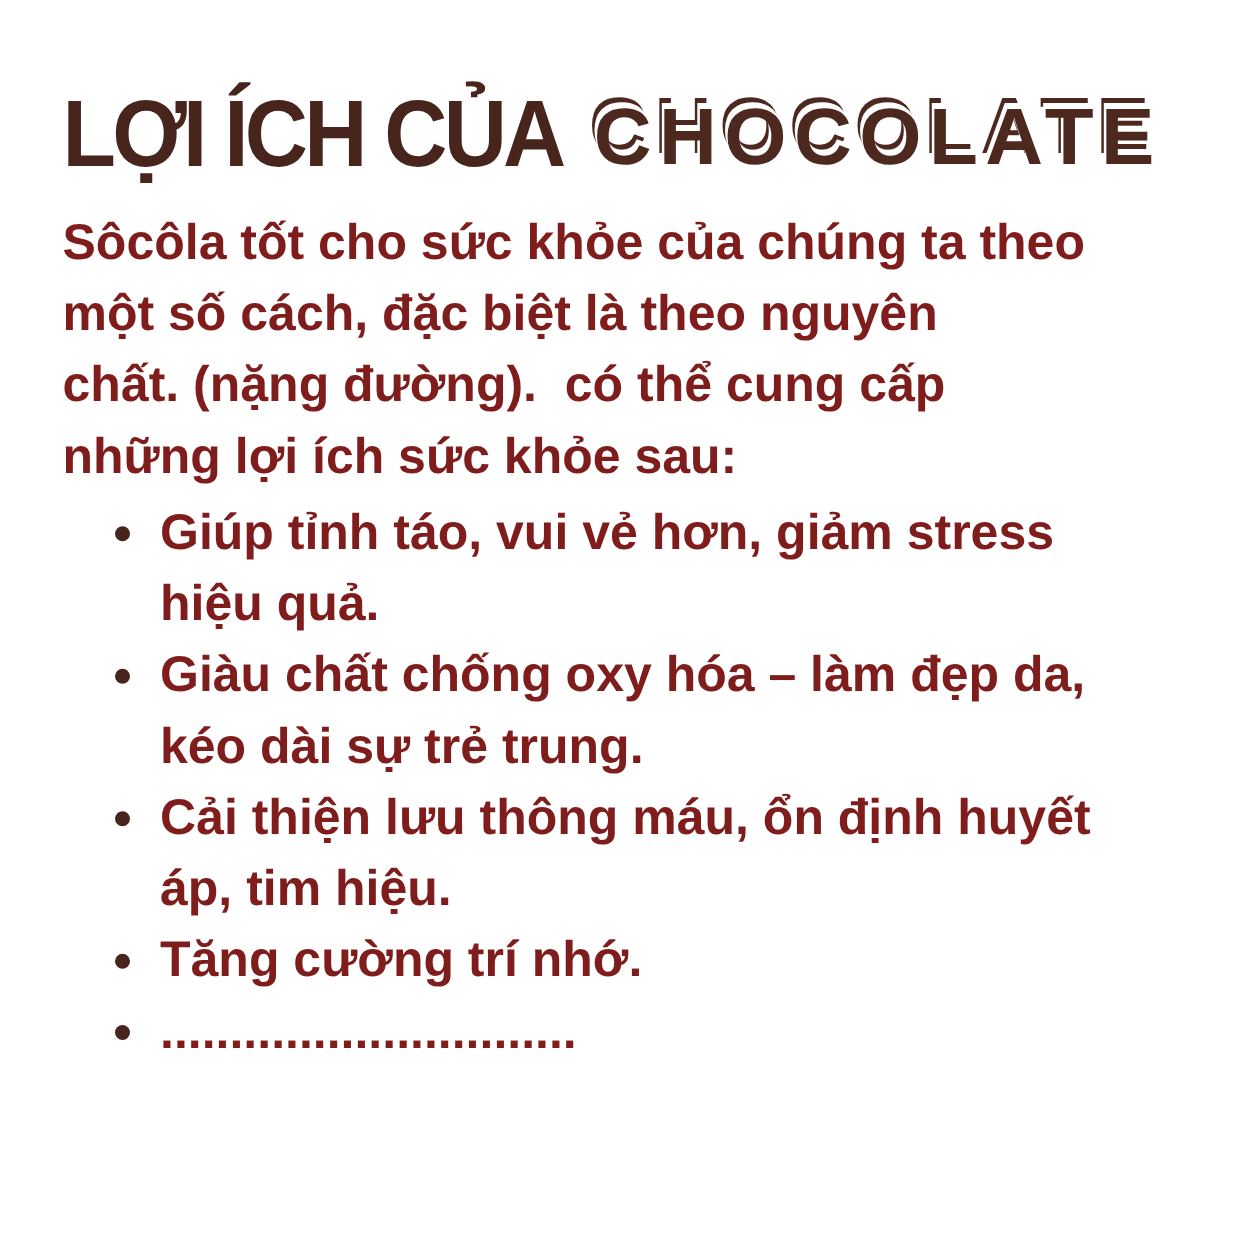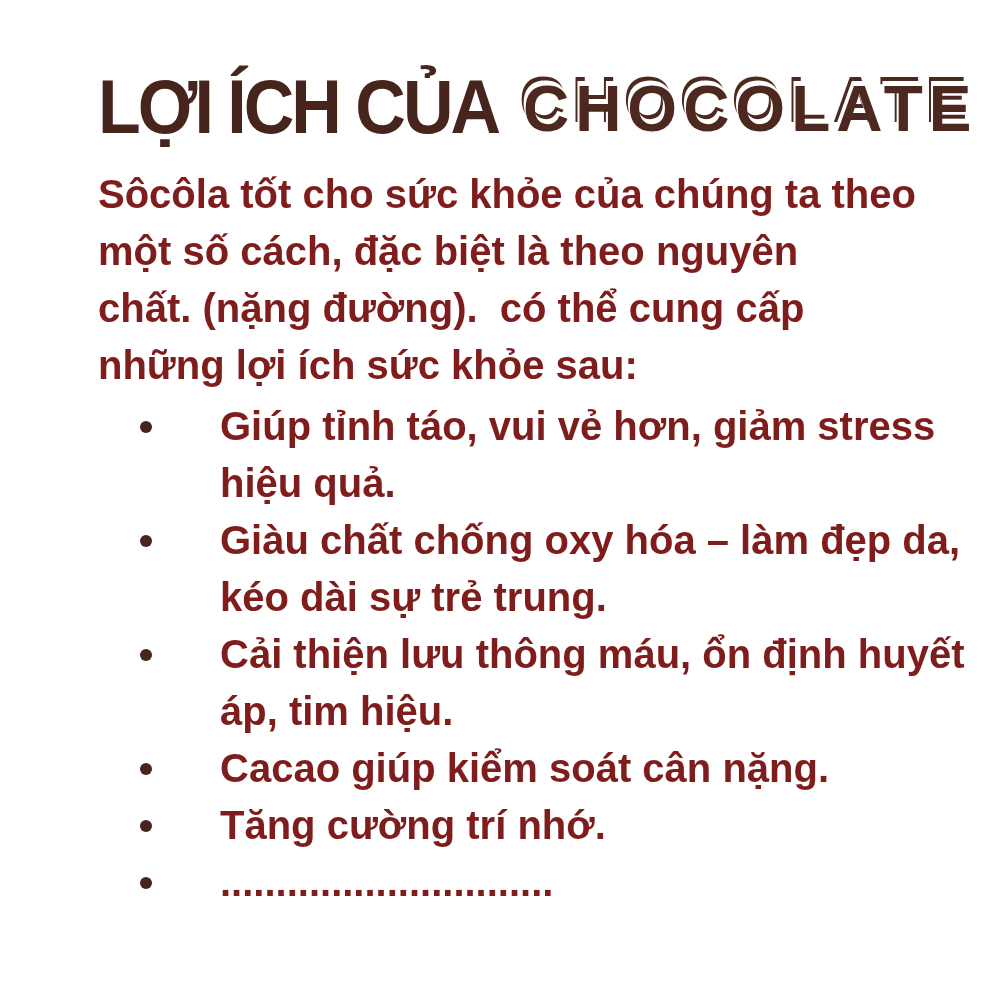--- a/index.html
+++ b/index.html
@@ -10,21 +10,20 @@
   .poster {
     position: relative;
     width: 924px;
     height: 1000px;
     box-sizing: border-box;
     background: #ffffff;
     font-family: "Liberation Sans", sans-serif;
     color: #47241c;
     overflow: hidden;
     padding: 0 28px 0 50px;
-    margin-left: 48px;
   }
   .title {
     margin: 0;
     padding-top: 72px;
     text-align: center;
     white-space: nowrap;
     line-height: 1;
   }
   .title-plain {
     font-size: 70px;
@@ -54,21 +53,20 @@
     color: #7f1d1d;
   }
   .benefits {
     list-style: none;
     margin: 4px 0 0 0;
     padding: 0 0 0 42px;
   }
   .benefit {
     display: flex;
     align-items: flex-start;
-    gap: 44px;
   }
   .dot {
     flex: 0 0 auto;
     width: 12px;
     height: 12px;
     border-radius: 50%;
     background: #47241c;
     margin: 23px 24px 0 0;
   }
   .benefit-text {
@@ -112,26 +110,20 @@
     </li>
 
     <li class="benefit">
       <span class="dot"></span>
       <div class="benefit-text">
         <div class="line">Cải thiện lưu thông máu, ổn định huyết</div>
         <div class="line">áp, tim hiệu.</div>
       </div>
     </li>
 
-    <li class="benefit">
-      <span class="dot"></span>
-      <div class="benefit-text">
-        <div class="line">Cacao giúp kiểm soát cân nặng.</div>
-      </div>
-    </li>
 
     <li class="benefit">
       <span class="dot"></span>
       <div class="benefit-text">
         <div class="line">Tăng cường trí nhớ.</div>
       </div>
     </li>
 
     <li class="benefit">
       <span class="dot"></span>

